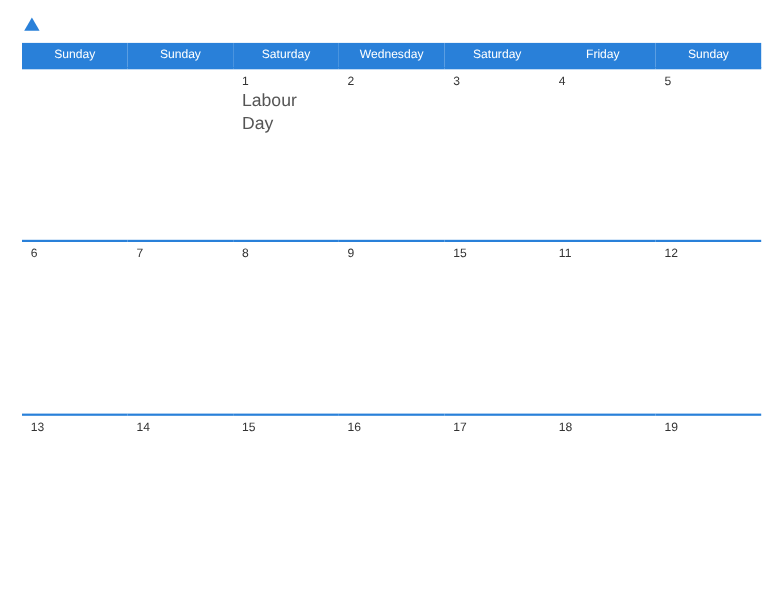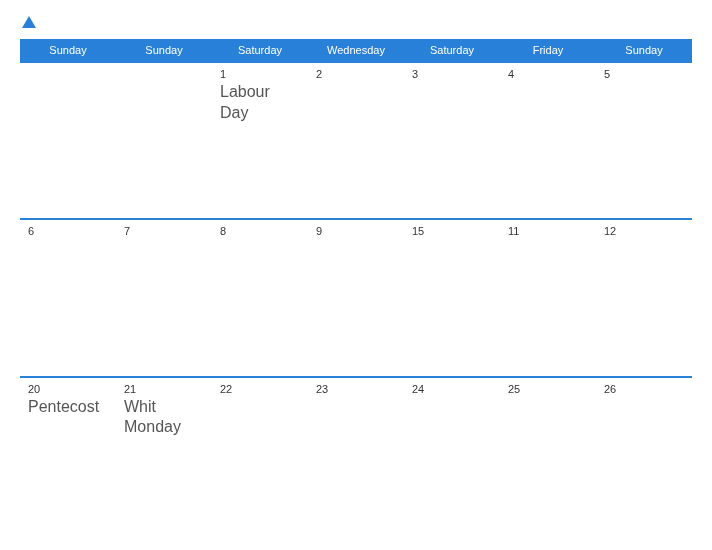--- a/index.html
+++ b/index.html
@@ -183,38 +183,36 @@
           </td>
           <td>
             <span class="day-number">11</span>
           </td>
           <td>
             <span class="day-number">12</span>
           </td>
         </tr>
         <tr>
           <td>
-            <span class="day-number">20</span>
-            <span class="holiday-name">Pentecost</span>
-          </td>
-          <td>
-            <span class="day-number">21</span>
-            <span class="holiday-name">Whit Monday</span>
-          </td>
-          <td>
-            <span class="day-number">22</span>
-          </td>
-          <td>
-            <span class="day-number">23</span>
-          </td>
-          <td>
-            <span class="day-number">24</span>
-          </td>
-          <td>
-            <span class="day-number">25</span>
-          </td>
-          <td>
-            <span class="day-number">26</span>
+            <span class="day-number">13</span>
+          </td>
+          <td>
+            <span class="day-number">14</span>
+          </td>
+          <td>
+            <span class="day-number">15</span>
+          </td>
+          <td>
+            <span class="day-number">16</span>
+          </td>
+          <td>
+            <span class="day-number">17</span>
+          </td>
+          <td>
+            <span class="day-number">18</span>
+          </td>
+          <td>
+            <span class="day-number">19</span>
           </td>
         </tr>
       </tbody>
   </table>
 </div>
 
 </body></html>

